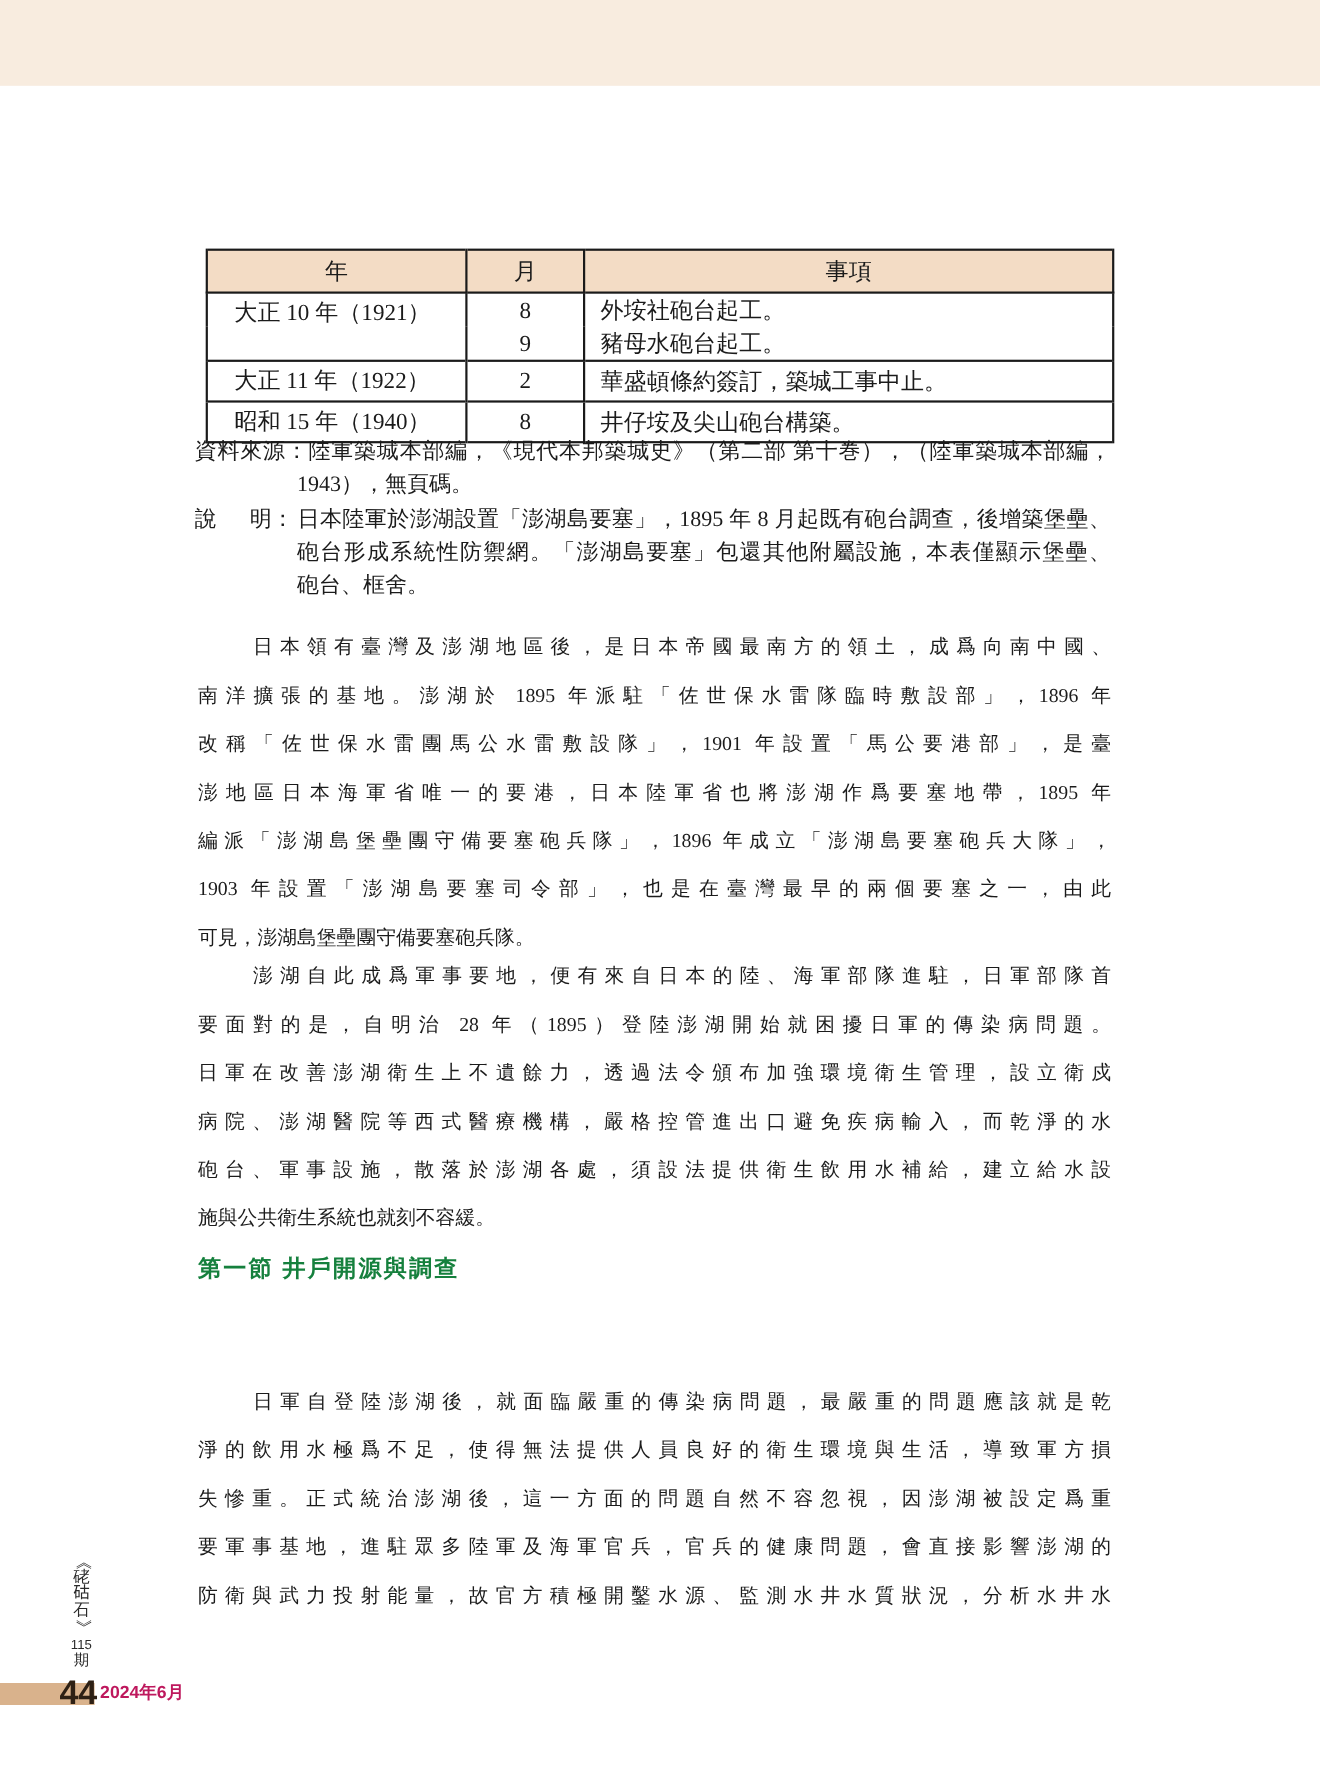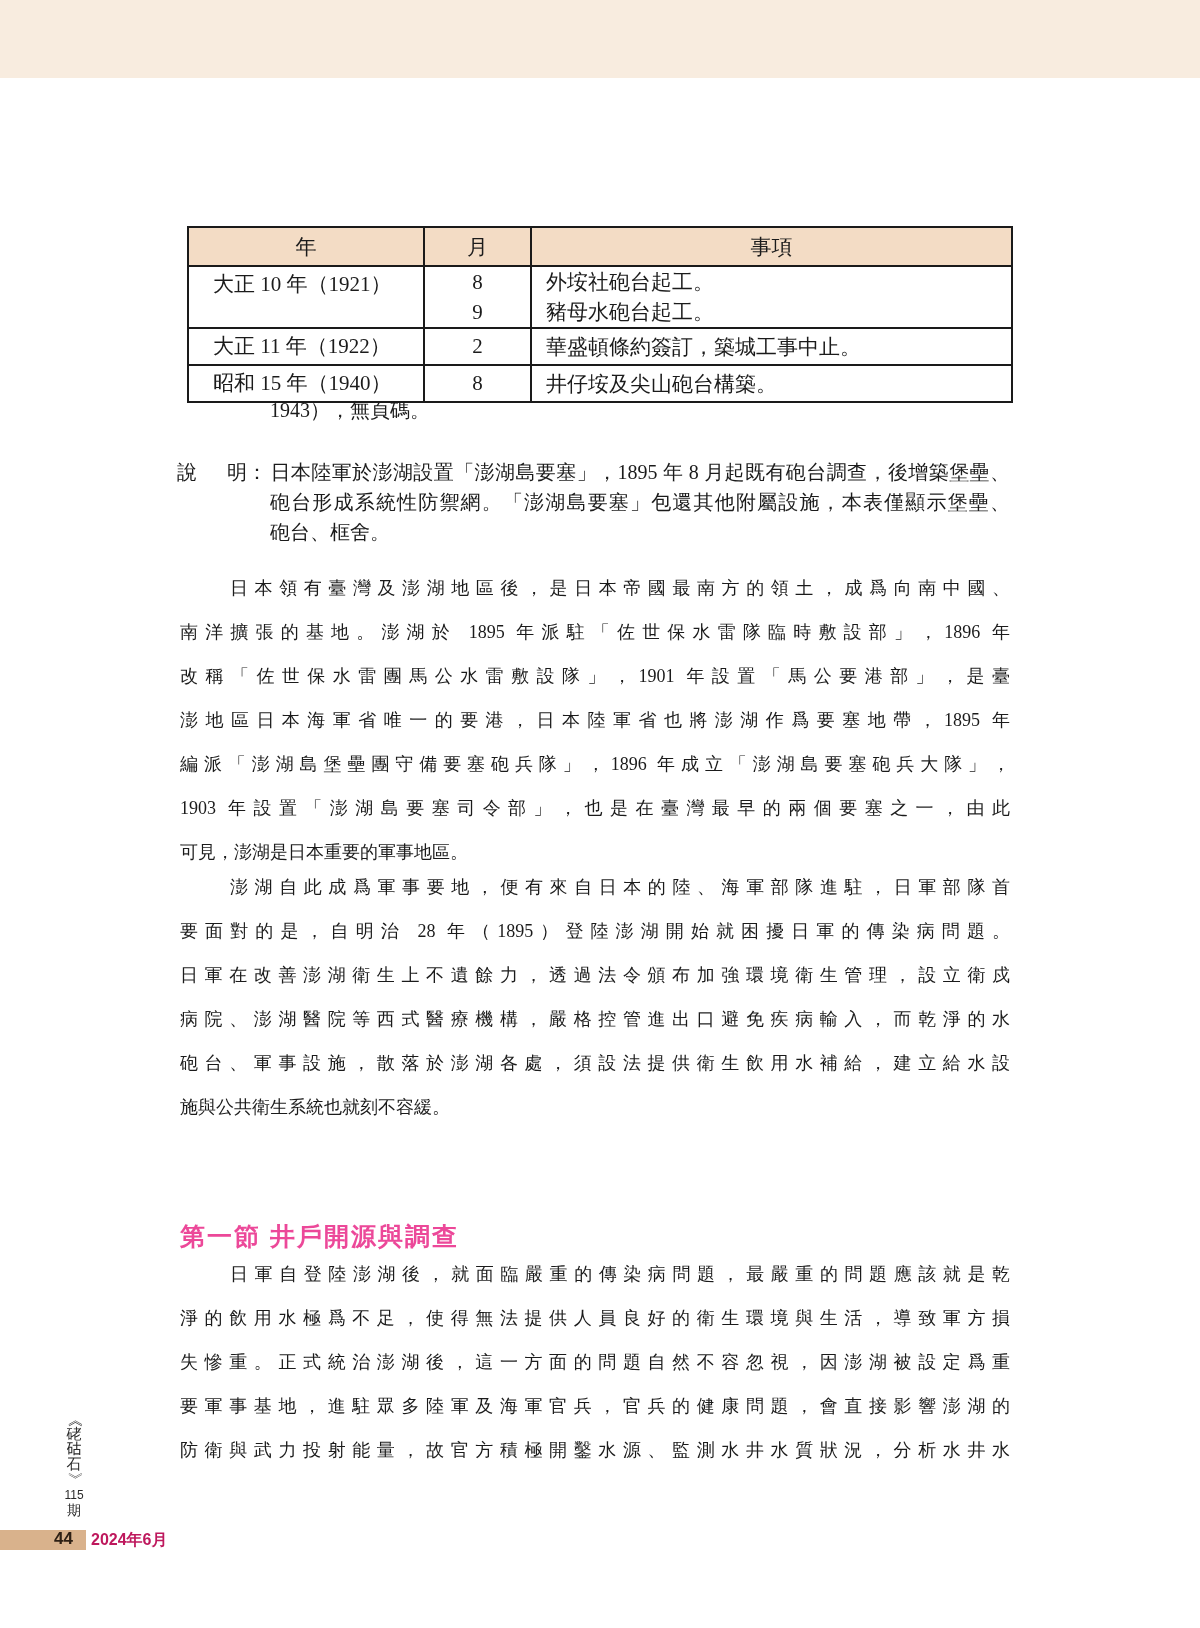--- a/index.html
+++ b/index.html
@@ -37,33 +37,33 @@
   
   .para{position:absolute;left:180px;width:830px;font-size:18px;}
   .p1{top:566px;}
   .p2{top:865px;}
   .p3{top:1252px;}
   .pline{height:44px;line-height:44px;white-space:nowrap;}
   .pline.just{white-space:normal;text-align:justify;text-align-last:justify;}
   .pline.first{padding-left:50px;}
 
   
-  .sec-heading{position:absolute;left:180px;top:1220px;font-family:"Liberation Sans","DejaVu Sans",sans-serif;
-               font-weight:bold;font-size:25px;letter-spacing:2px;color:#ec4899;}
+  .sec-heading{position:absolute;left:180px;top:1139px;font-family:"Liberation Sans","DejaVu Sans",sans-serif;
+               font-weight:bold;font-size:21px;letter-spacing:2px;color:#15803d;}
 
   
   .journal-stack{position:absolute;left:60px;top:1412px;width:28px;display:flex;flex-direction:column;
                  align-items:center;font-size:15px;line-height:15px;color:#2a2a2a;}
   .journal-stack span{display:block;}
   .jbracket{transform:rotate(90deg);}
   .issue-num{font-family:"Liberation Sans","DejaVu Sans",sans-serif;font-size:12px;line-height:16px;font-weight:400;}
   .issue-suffix{font-size:14px;line-height:16px;}
   .footer-bar{position:absolute;left:0;top:1530px;width:86px;height:20px;background:#d9b28c;}
   .page-num{position:absolute;left:54px;top:1526px;font-family:"Liberation Sans","DejaVu Sans",sans-serif;
-            font-size:17px;font-weight:bold;color:#2e2014;line-height:26px;}
+            font-size:31px;font-weight:bold;color:#2e2014;line-height:26px;}
   .issue-date{position:absolute;left:91px;top:1531px;font-family:"Liberation Sans","DejaVu Sans",sans-serif;
               font-size:16px;font-weight:600;color:#be185d;line-height:18px;}
 </style>
 </head>
 <body>
 
 <div class="page">
 
   <div class="top-band"></div>
 
@@ -95,40 +95,41 @@
     </tr>
     <tr class="sep">
       <td class="year-cell">昭和 15 年（1940）</td>
       <td class="month-cell">8</td>
       <td class="event-cell">井仔垵及尖山砲台構築。</td>
     </tr>
   </tbody>
     </table>
 
   <div class="note-block src-note">
+    <div class="note-line just"><span>資料來源：</span><span>陸軍築城本部編，《現代本邦築城史》（第二部 第十巻），（陸軍築城本部編，</span></div>
     <div class="note-line note-cont">1943），無頁碼。</div>
   </div>
 
   <div class="note-block remark-note">
     <div class="note-line just"><span class="remark-label">
           <span>說</span>
           <span>明：</span>
         </span><span>日本陸軍於澎湖設置「澎湖島要塞」，1895 年 8 月起既有砲台調查，後增築堡壘、</span></div>
     <div class="note-line note-cont just">砲台形成系統性防禦網。「澎湖島要塞」包還其他附屬設施，本表僅顯示堡壘、</div>
     <div class="note-line note-cont">砲台、框舍。</div>
   </div>
 
   <div class="para p1">
     <div class="pline first just">日本領有臺灣及澎湖地區後，是日本帝國最南方的領土，成爲向南中國、</div>
     <div class="pline just">南洋擴張的基地。澎湖於 1895 年派駐「佐世保水雷隊臨時敷設部」，1896 年</div>
     <div class="pline just">改稱「佐世保水雷團馬公水雷敷設隊」，1901 年設置「馬公要港部」，是臺</div>
     <div class="pline just">澎地區日本海軍省唯一的要港，日本陸軍省也將澎湖作爲要塞地帶，1895 年</div>
     <div class="pline just">編派「澎湖島堡壘團守備要塞砲兵隊」，1896 年成立「澎湖島要塞砲兵大隊」，</div>
     <div class="pline just">1903 年設置「澎湖島要塞司令部」，也是在臺灣最早的兩個要塞之一，由此</div>
-    <div class="pline">可見，澎湖是日本重要的軍事地區。</div>
+    <div class="pline">可見，澎湖島堡壘團守備要塞砲兵隊。</div>
   </div>
 
   <div class="para p2">
     <div class="pline first just">澎湖自此成爲軍事要地，便有來自日本的陸、海軍部隊進駐，日軍部隊首</div>
     <div class="pline just">要面對的是，自明治 28 年（1895）登陸澎湖開始就困擾日軍的傳染病問題。</div>
     <div class="pline just">日軍在改善澎湖衛生上不遺餘力，透過法令頒布加強環境衛生管理，設立衛戍</div>
     <div class="pline just">病院、澎湖醫院等西式醫療機構，嚴格控管進出口避免疾病輸入，而乾淨的水</div>
     <div class="pline just">砲台、軍事設施，散落於澎湖各處，須設法提供衛生飲用水補給，建立給水設</div>
     <div class="pline">施與公共衛生系統也就刻不容緩。</div>
   </div>

